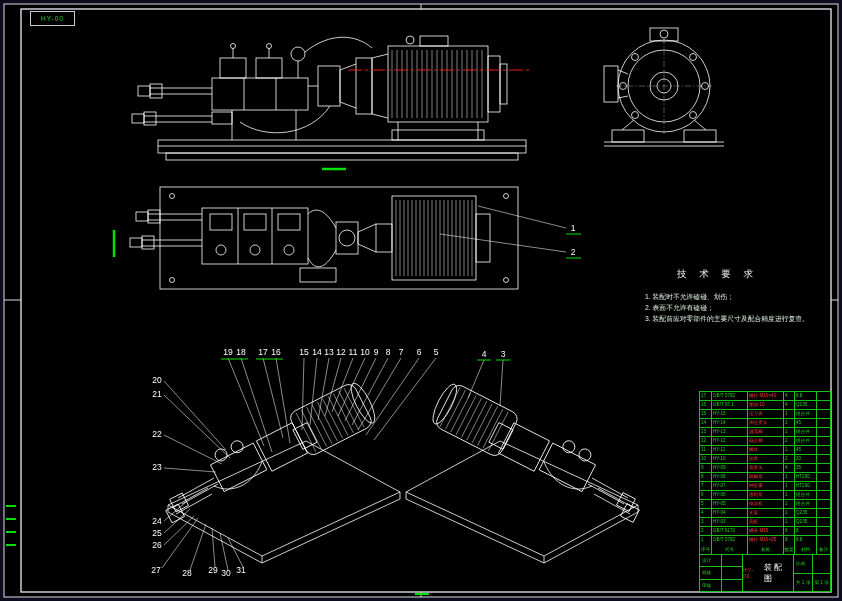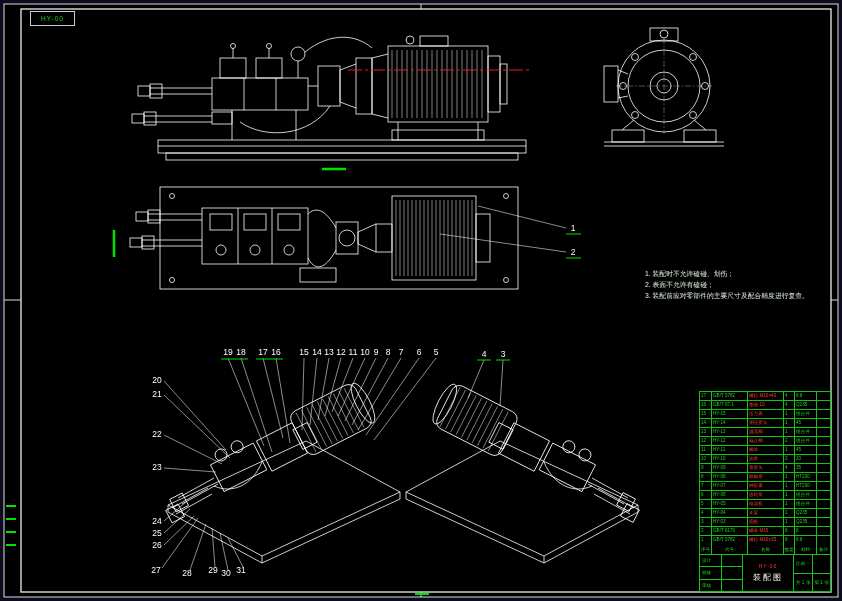--- a/index.html
+++ b/index.html
@@ -29,21 +29,21 @@
   .bom-header .bc{text-align:center;padding-left:0;line-height:9.5px;}
 
   
   .titleblock{left:699px;top:554px;width:132px;height:38px;box-sizing:border-box;border:1px solid #17c117;
     display:flex;background:#000;}
   .tb-left{width:42px;border-right:0.5px solid #17c117;display:flex;flex-direction:column;}
   .tb-row{flex:1;display:flex;border-bottom:0.5px solid #17c117;font-size:4.6px;color:#1ed61e;align-items:stretch;}
   .tb-row:last-child{border-bottom:none;}
   .tb-row span{flex:1;padding-left:2px;border-right:0.5px solid #17c117;display:flex;align-items:center;overflow:hidden;white-space:nowrap;}
   .tb-row span:last-child{border-right:none;}
-  .tb-mid{width:50px;border-right:0.5px solid #17c117;display:flex;flex-direction:column;align-items:center;justify-content:center;gap:3px;}
+  .tb-mid{width:50px;border-right:0.5px solid #17c117;display:flex;flex-direction:row;align-items:center;justify-content:center;gap:3px;}
   .tb-code{font-size:5px;color:#ff3a3a;letter-spacing:1px;}
   .tb-title{font-size:8px;color:#ffffff;letter-spacing:2px;}
   .tb-right{flex:1;display:flex;flex-direction:column;}
 </style>
 </head>
 <body>
 
 <div class="canvas">
 
 <svg width="842" height="601" viewBox="0 0 842 601">
@@ -252,20 +252,21 @@
     <text x="226" y="576">30</text>
     <text x="241" y="573">31</text>
   </g>
 </svg>
 
 <div class="overlay corner-label">
   <span>HY-00</span>
 </div>
 
 <div class="overlay tech-req">
+  <div class="tr-title">技 术 要 求</div>
   <div class="tr-item">1. 装配时不允许磕碰、划伤；</div>
   <div class="tr-item">2. 表面不允许有磕碰；</div>
   <div class="tr-item">3. 装配前应对零部件的主要尺寸及配合精度进行复查。</div>
 </div>
 
 <div class="overlay bom">
   <div>
         <div class="bom-row">
       <span class="bc w-no">17</span>
       <span class="bc w-code">GB/T 5782</span>

